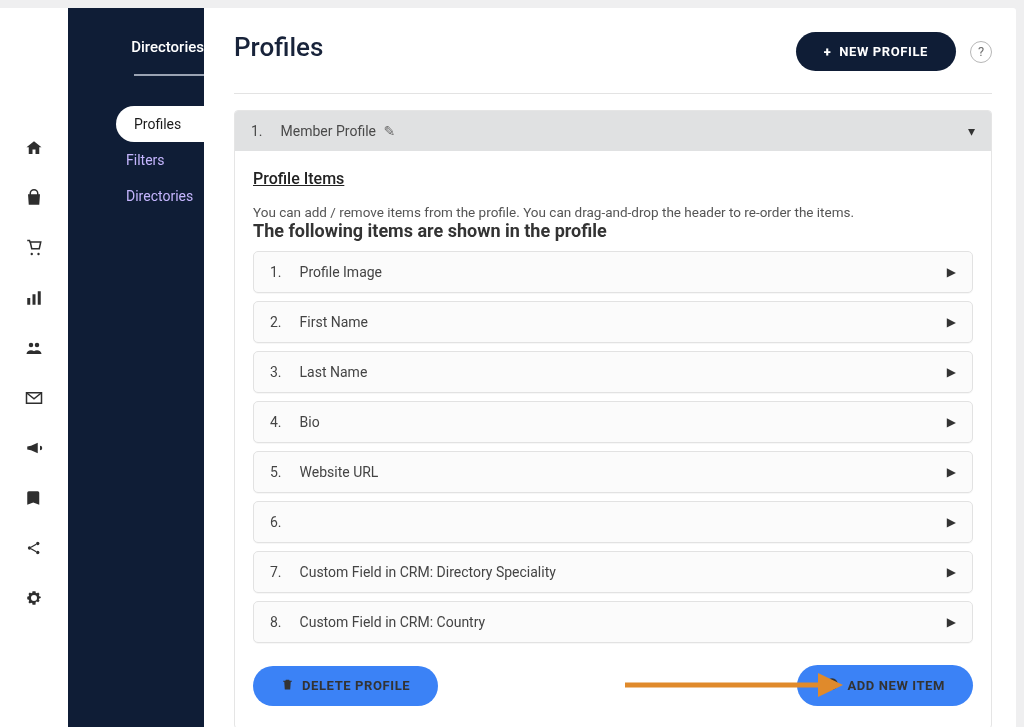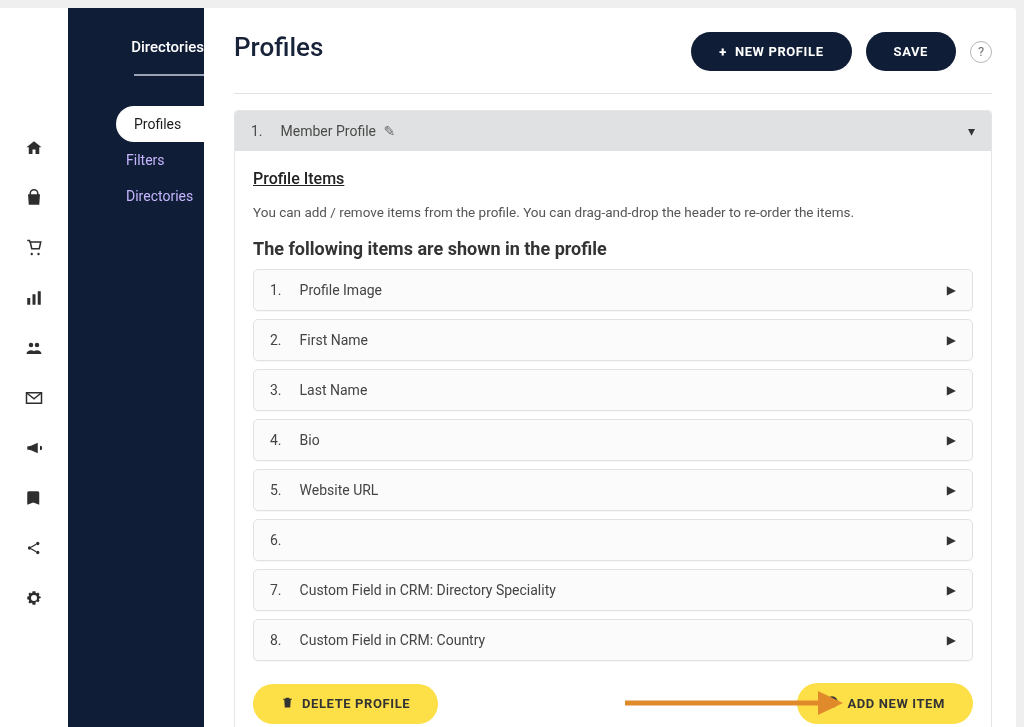--- a/index.html
+++ b/index.html
@@ -30,29 +30,29 @@
 
   
   .panel { margin-top:16px; border:1px solid #e5e5e5; border-radius:4px; overflow:hidden; }
   .panel-header { background:#e0e1e2; padding:12px 16px; display:flex; align-items:center; justify-content:space-between; font-size:14px; color:#4a4a4a; }
   .panel-header-left { display:flex; align-items:center; gap:18px; }
   .panel-header .edit-icon { margin-left:4px; color:#666; }
   .panel-header .caret { color:#333; }
 
   .panel-body { padding: 18px 18px 22px 18px; }
   .section-title { font-size:16px; font-weight:500; color:#222; margin-bottom:16px;text-decoration:underline; }
-  .section-desc { font-size:13.5px; color:#555; margin-bottom:18px; }
+  .section-desc { font-size:13.5px; color:#555; }
   .items-caption { font-size:18px; font-weight:700; color:#333; margin-bottom:10px; }
 
   .item-row { border:1px solid #e2e2e2; border-radius:5px; background:#fbfbfb; padding:12px 16px; margin-bottom:8px; display:flex; align-items:center; justify-content:space-between; font-size:14px; color:#444; box-shadow: 0 1px 0 rgba(0,0,0,.03); cursor:pointer; }
   .item-row .left { display:flex; gap:18px; }
   .item-row .row-caret { color:#333; font-size:12px; }
 
   .panel-actions { display:flex; align-items:center; justify-content:space-between; margin-top:22px; position:relative; }
-  .btn-light { background:#fde047; color:#333; }
+  .btn-light { background:#3b82f6; color:#333; }
 
   .arrow-svg { position:absolute; left:370px; top:2px; pointer-events:none; }
 </style>
 </head>
 <body>
 
 <div class="app-shell">
 
   <nav class="icon-rail">
     <span class="rail-icon">
@@ -127,23 +127,20 @@
     </div>
   </aside>
 
   <main class="main">
     <div class="page-header">
       <h1 class="page-title">Profiles</h1>
       <div class="header-actions">
         <button class="btn-pill btn-dark">
           <span style="font-weight:900;">+</span>
           <span>NEW PROFILE</span>
-        </button>
-        <button class="btn-pill btn-dark">
-          <span>SAVE</span>
         </button>
         <span class="help-circle">
             <span>?</span>
           </span>
       </div>
     </div>
 
     <section class="panel">
       <div class="panel-header">
         <div class="panel-header-left">

